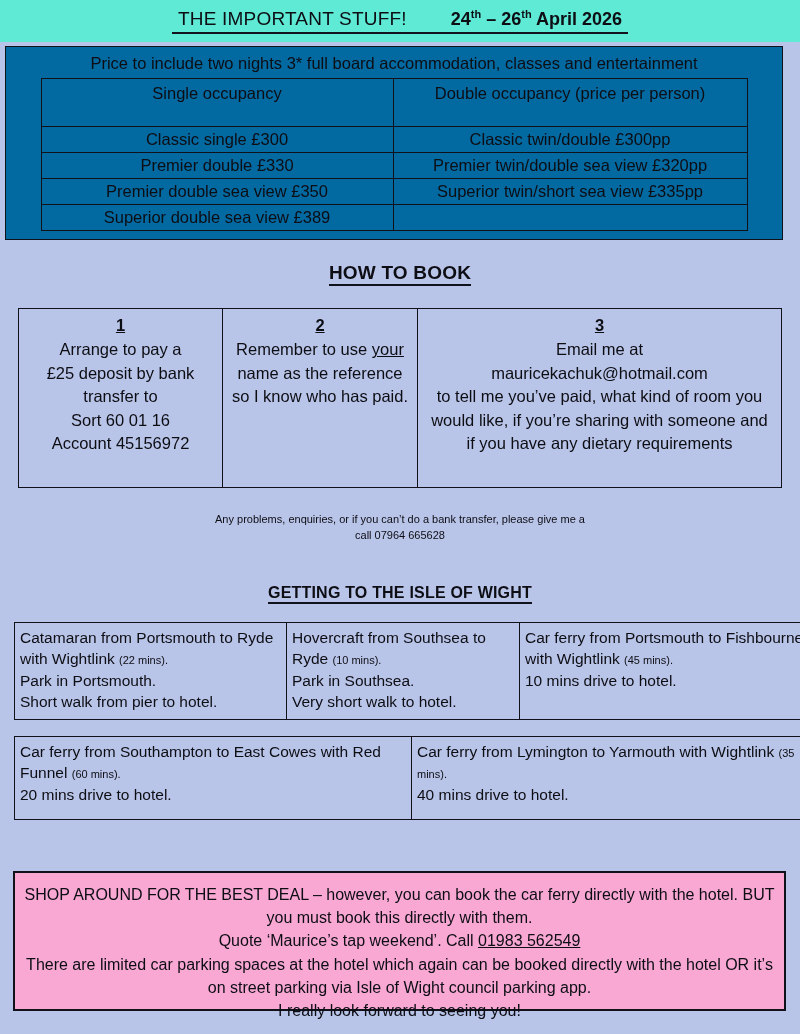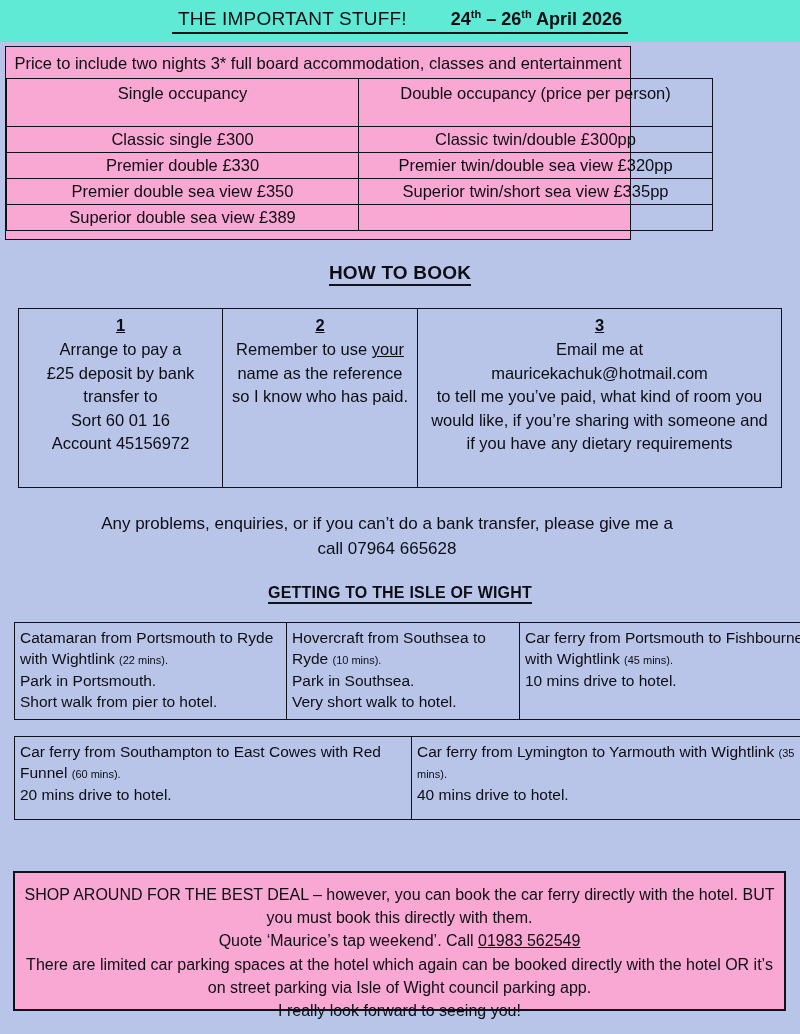--- a/index.html
+++ b/index.html
@@ -45,23 +45,23 @@
     font-size: 11px;
     vertical-align: super;
     font-weight: bold;
   }
 
   
   .price-panel {
     position: absolute;
     left: 5px;
     top: 46px;
-    width: 626px;
+    width: 778px;
     height: 194px;
-    background: #f9a8d4;
+    background: #0369a1;
     border: 1px solid #11111a;
     box-sizing: border-box;
   }
   .price-intro {
     text-align: center;
     font-size: 16.5px;
     padding: 7px 4px 5px 4px;
   }
   .price-table {
     margin: 0 auto;
@@ -129,25 +129,25 @@
     font-weight: bold;
     text-decoration: underline;
     display: block;
     margin-bottom: 1px;
   }
   .u { text-decoration: underline; }
 
   
   .contact {
     position: absolute;
-    left: 27px;
+    left: 40px;
     top: 512px;
     width: 720px;
     text-align: center;
-    font-size: 17px;
+    font-size: 11px;
     line-height: 1.45;
   }
 
   
   .travel-table {
     position: absolute;
     border-collapse: collapse;
     table-layout: fixed;
     background: #b9c5e8;
   }

